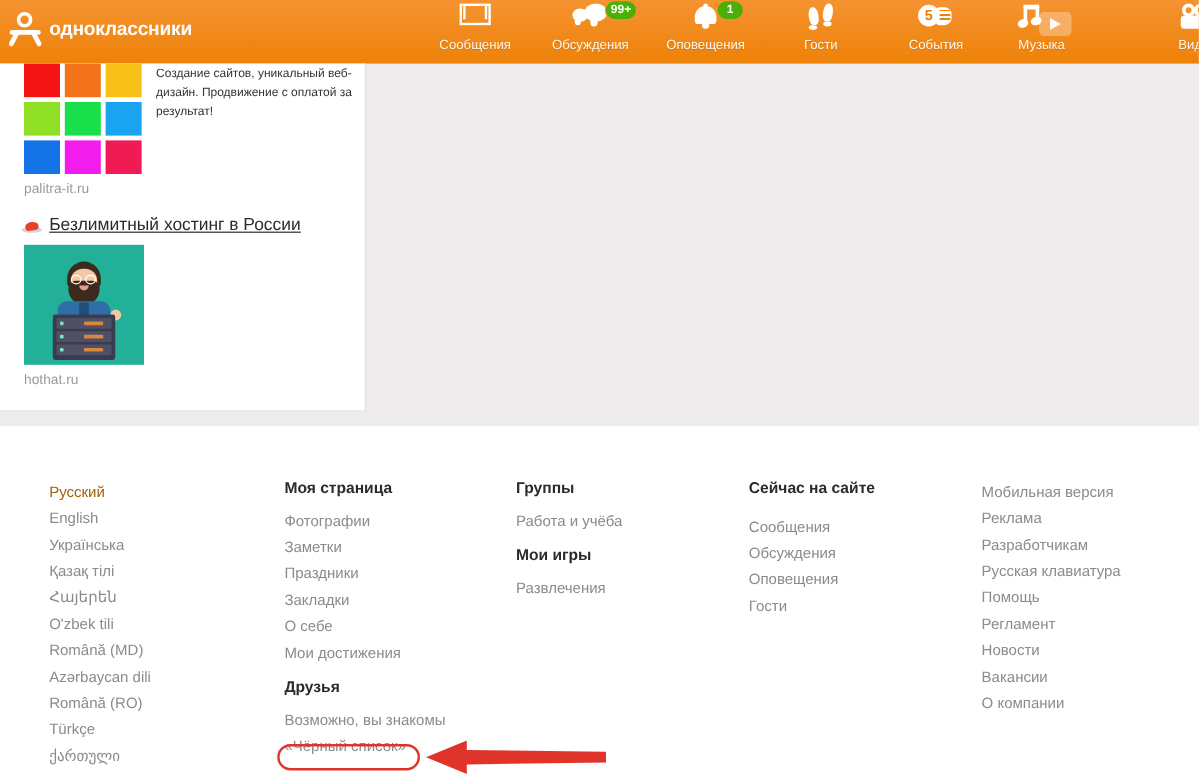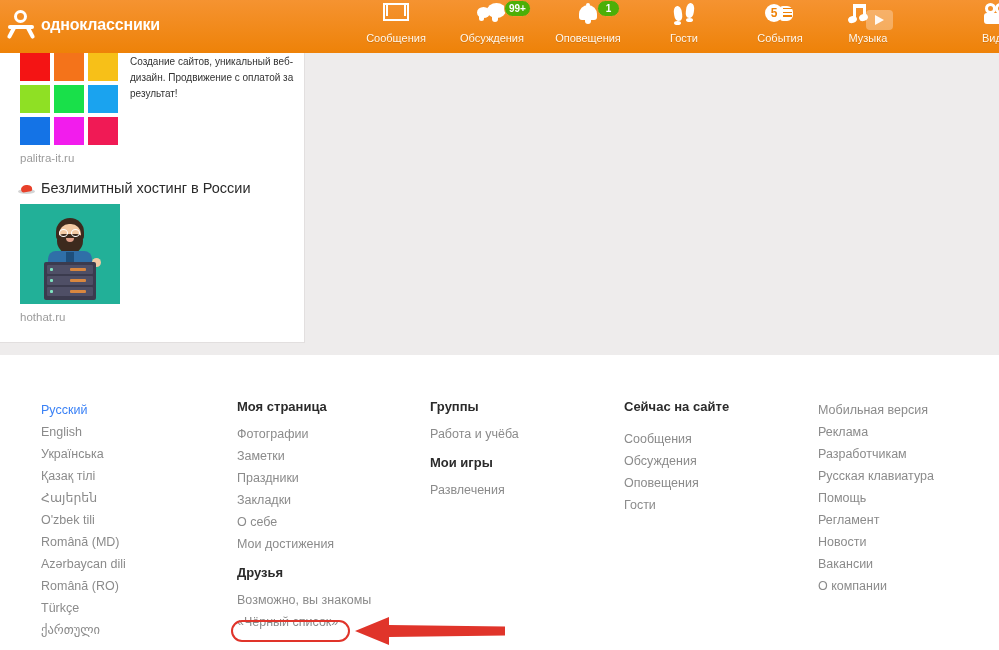--- a/index.html
+++ b/index.html
@@ -152,21 +152,21 @@
     margin-left:10px;color:#333;font-size:10px;line-height:16px;
     padding-top:1px;
   }
   .ad-url{
     color:#9b9b9b;font-size:11.5px;padding-left:20px;margin-top:7px;
     cursor:pointer;
   }
   .ad2-title{
     display:flex;align-items:center;gap:6px;
     padding-left:18px;margin-top:16px;
-    color:#2b2b2b;font-size:14.5px;cursor:pointer;
+    color:#2b2b2b;font-size:14.5px;cursor:pointer;text-decoration:underline;
   }
   .fav{
     width:17px;height:13px;flex:none;position:relative;
   }
   .fav .plate{
     position:absolute;left:0;bottom:1px;width:17px;height:5px;
     background:#d4d4d4;border-radius:50%;
   }
   .fav .food{
     position:absolute;left:3px;bottom:3px;width:11px;height:7px;
@@ -197,21 +197,21 @@
   }
   .fcols{position:absolute;left:0;top:0;width:999px;height:295px;}
   .fcol{position:absolute;top:44px;}
   .fhead{
     color:#2b2b2b;font-size:13px;font-weight:bold;margin-bottom:9px;cursor:pointer;
     white-space:nowrap;
   }
   .flink{
     color:#8b8b8b;font-size:12.5px;line-height:22px;white-space:nowrap;cursor:pointer;
   }
-  .flink.muted{color:#3b82f6;}
+  .flink.muted{color:#a16207;}
   .fgap{height:10px;}
 
   
   .hl-box{
     position:absolute;left:231px;top:620px;width:119px;height:22px;
     border:2.5px solid #e0342a;border-radius:11px;box-sizing:border-box;
     pointer-events:none;
   }
   .arrow{
     position:absolute;left:355px;top:617px;width:150px;height:28px;pointer-events:none;

